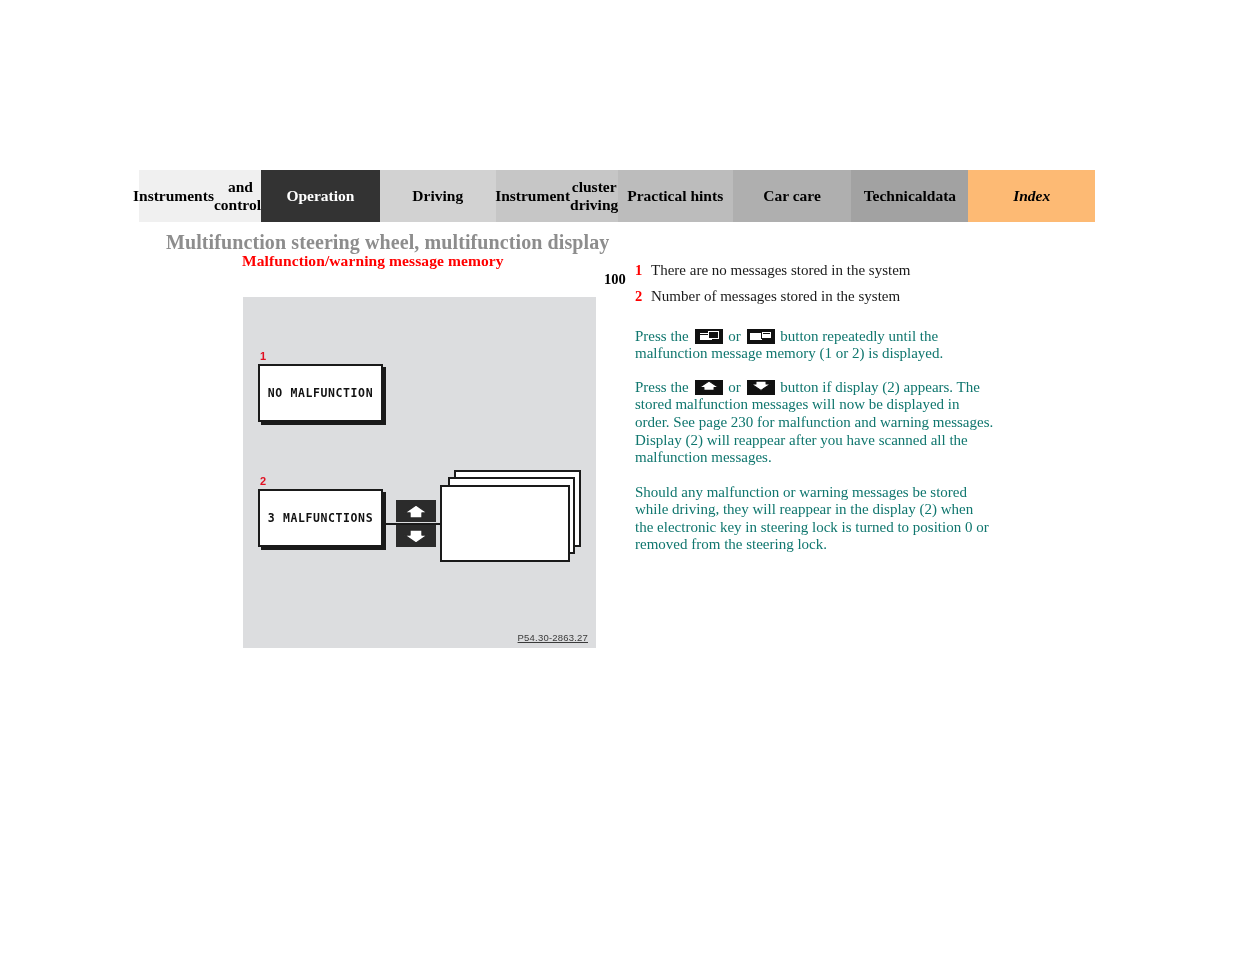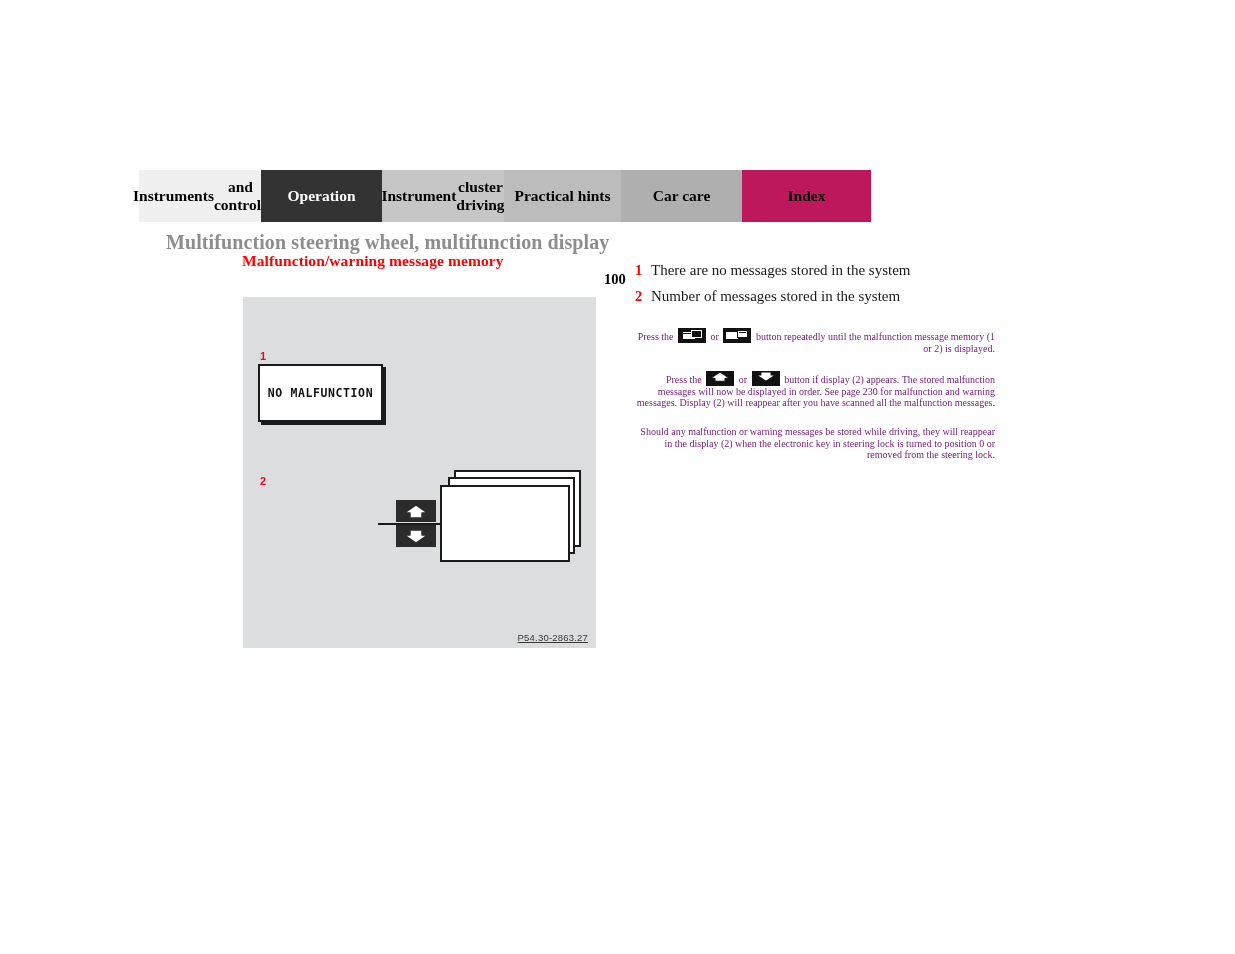--- a/index.html
+++ b/index.html
@@ -163,25 +163,25 @@
   .legend-num {
     width: 16px;
     flex: 0 0 16px;
     font-weight: bold;
     color: #ff0000;
     font-size: 14.5px;
   }
   .legend-text { flex: 1; }
 
   .body-par {
-    font-size: 10px;
+    font-size: 15px;
     line-height: 1.168;
-    color: #701a75;
+    color: #0f766e;
     margin-top: 16px;
-    text-align: right;
+    text-align: left;
   }
   .body-par:first-of-type { margin-top: 0; }
 
   
   .inline-btn {
     display: inline-block;
     vertical-align: -3px;
     background: #111111;
     position: relative;
     margin: 0 2px;
@@ -211,31 +211,38 @@
 <body>
 
 <div id="tab-bar">
     <div class="tab" style="background: rgb(240, 240, 240); width: 122px;">
       <div>Instruments</div>
       <div>and controls</div>
     </div>
     <div class="tab active" style="background: rgb(51, 51, 51); width: 121px;">
       <div>Operation</div>
     </div>
+    <div class="tab" style="background: rgb(210, 210, 210); width: 118px;">
+      <div>Driving</div>
+    </div>
     <div class="tab" style="background: rgb(198, 198, 198); width: 122px;">
       <div>Instrument</div>
       <div>cluster driving</div>
     </div>
     <div class="tab" style="background: rgb(188, 188, 188); width: 117px;">
       <div>Practical hints</div>
     </div>
     <div class="tab" style="background: rgb(175, 175, 175); width: 121px;">
       <div>Car care</div>
     </div>
-    <div class="tab" style="background: #be185d; width: 129px;">
+    <div class="tab" style="background: rgb(162, 162, 162); width: 119px;">
+      <div>Technical</div>
+      <div>data</div>
+    </div>
+    <div class="tab" style="background: #fdba74; width: 129px; font-style: italic;">
       <div>Index</div>
     </div>
   </div>
 
 <div id="running-head">Multifunction steering wheel, multifunction display</div>
 <div id="page-number">100</div>
 
 <div id="section-heading">Malfunction/warning message memory</div>
 
 <div id="figure-panel">
@@ -247,20 +254,23 @@
   </div>
 
   <div class="callout" style="left:17px; top:179px;">2</div>
 
   <div id="connector-line" style="left:135px; top:226px; width:120px; height:2px;"></div>
 
   <div class="stack-card" style="left:211px; top:173px; width:127px; height:77px;"></div>
   <div class="stack-card" style="left:205px; top:180px; width:127px; height:77px;"></div>
   <div class="stack-card" style="left:197px; top:188px; width:130px; height:77px;"></div>
 
+  <div class="lcd-box" style="left:15px; top:192px; width:125px; height:58px;">
+    <span class="lcd-text">3 MALFUNCTIONS</span>
+  </div>
 
   <div class="fig-btn" style="left:153px; top:203px; width:40px; height:22px;">
     <svg width="26" height="15" viewBox="0 0 26 15">
       <polygon points="13,1 24.5,9 19,9 19,14 7,14 7,9 1.5,9" fill="#ffffff" stroke="#2b2b2b" stroke-width="1.4" stroke-linejoin="round"></polygon>
     </svg>
   </div>
 
   <div class="fig-btn" style="left:153px; top:228px; width:40px; height:22px;">
     <svg width="26" height="15" viewBox="0 0 26 15">
       <polygon points="13,14 24.5,6 19,6 19,1 7,1 7,6 1.5,6" fill="#ffffff" stroke="#2b2b2b" stroke-width="1.4" stroke-linejoin="round"></polygon>

